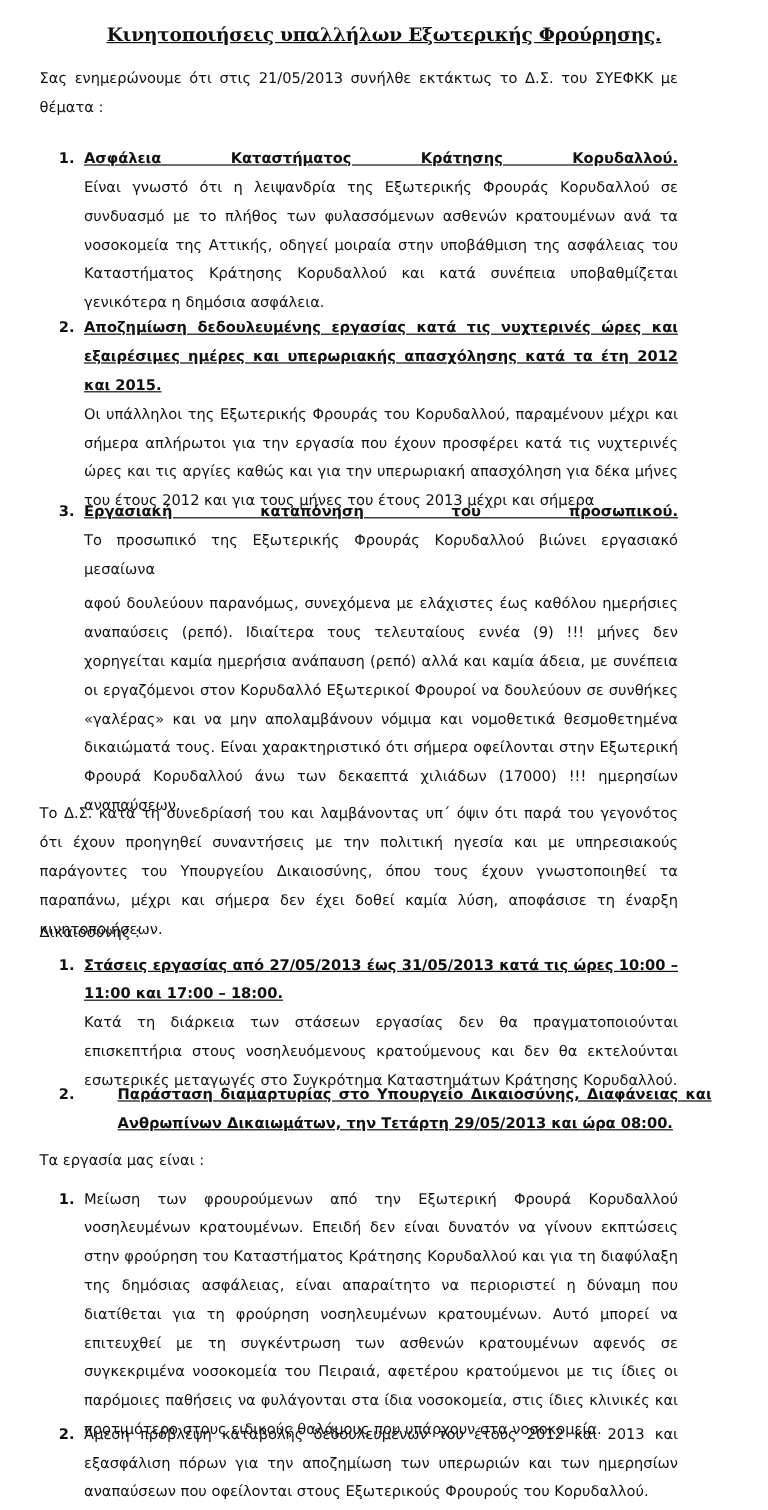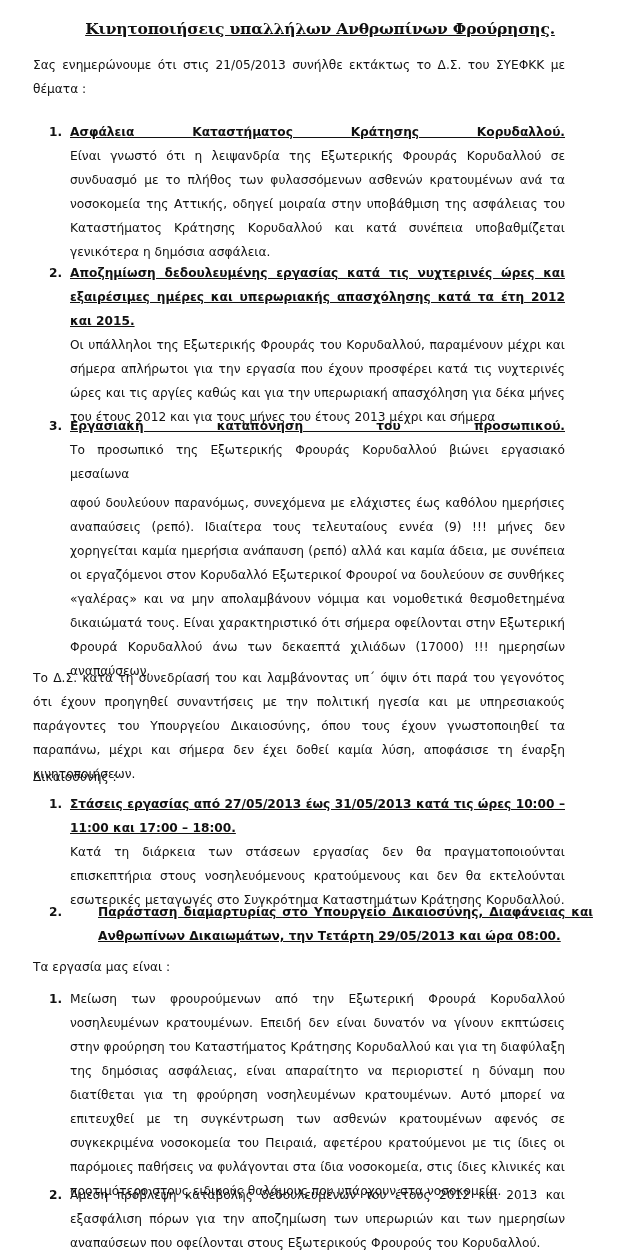--- a/index.html
+++ b/index.html
@@ -41,21 +41,21 @@
     font-weight: bold;
     text-decoration: underline;
   }
   .justify-last { text-align-last: justify; }
 </style>
 </head>
 <body>
 
 <div>
 
-  <div class="abs title">Κινητοποιήσεις υπαλλήλων Ανθρωπίνων Φρούρησης.</div>
+  <div class="abs title">Κινητοποιήσεις υπαλλήλων Εξωτερικής Φρούρησης.</div>
 
   <div class="abs para" style="top:53px;">Σας ενημερώνουμε ότι στις 21/05/2013 συνήλθε εκτάκτως το Δ.Σ. του ΣΥΕΦΚΚ με θέματα :</div>
 
   <div class="abs num" style="top:120px;">1.</div>
   <div class="abs block" style="top:120px;">
     <div class="heading justify-last">Ασφάλεια Καταστήματος Κράτησης Κορυδαλλού.</div>
     <div>Είναι γνωστό ότι η λειψανδρία της Εξωτερικής Φρουράς Κορυδαλλού σε συνδυασμό με το πλήθος των φυλασσόμενων ασθενών κρατουμένων ανά τα νοσοκομεία της Αττικής, οδηγεί μοιραία στην υποβάθμιση της ασφάλειας του Καταστήματος Κράτησης Κορυδαλλού και κατά συνέπεια υποβαθμίζεται γενικότερα η δημόσια ασφάλεια.</div>
   </div>
 
   <div class="abs num" style="top:261px;">2.</div>

